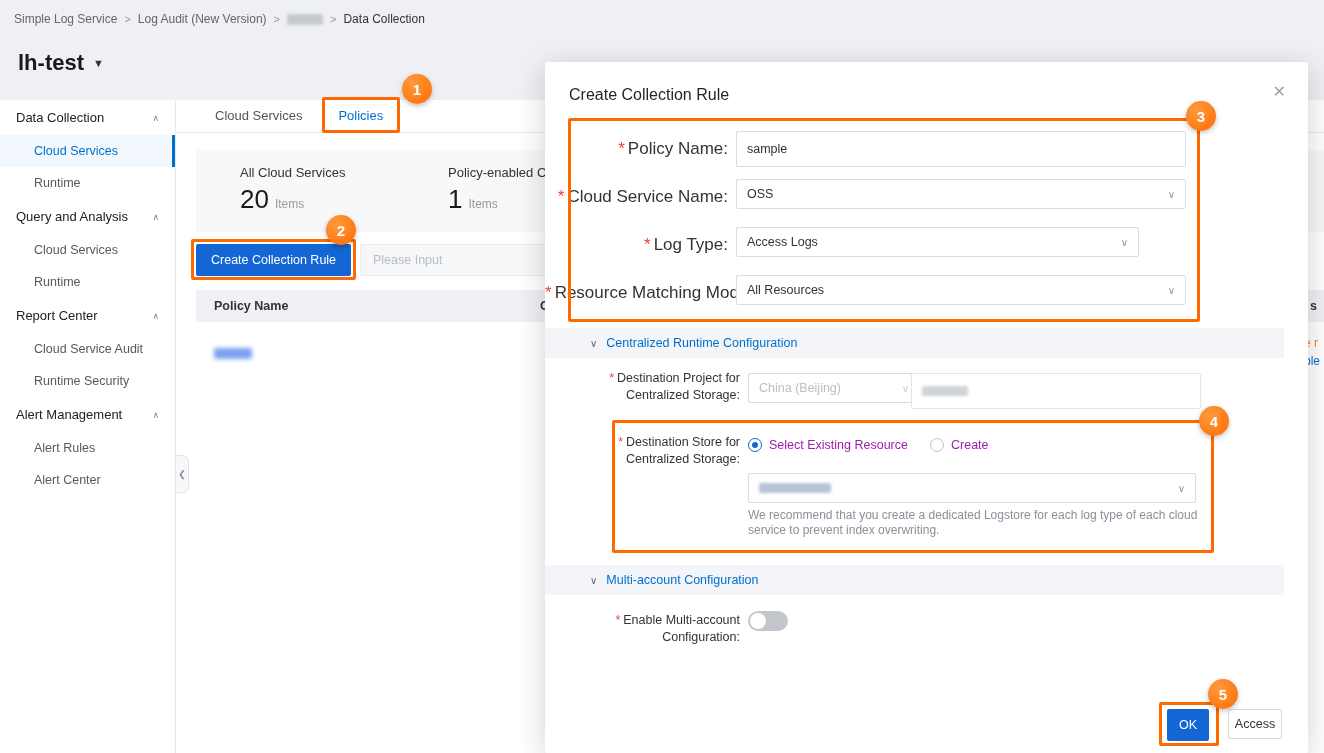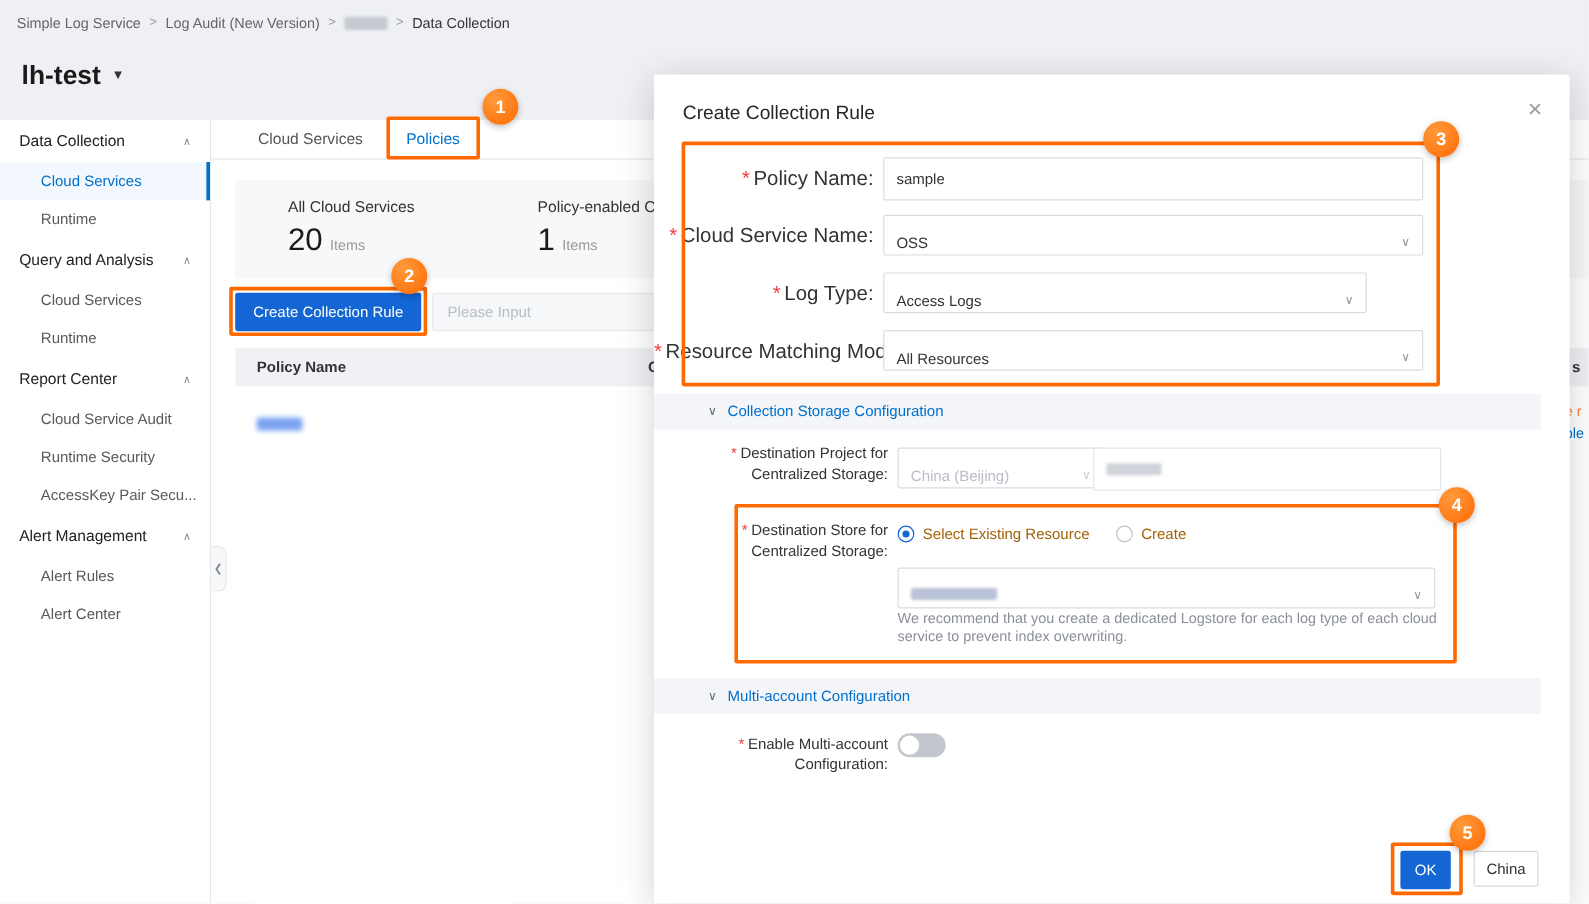--- a/index.html
+++ b/index.html
@@ -49,28 +49,28 @@
 
   .modal{position:absolute;left:545px;top:62px;width:763px;height:691px;background:#fff;box-shadow:0 6px 30px rgba(0,0,0,.18);z-index:10;border-radius:2px}
   .modal-title{position:absolute;left:24px;top:24px;font-size:16px;color:#262626}
   .modal-close{position:absolute;right:22px;top:20px;font-size:16px;color:#9a9fa6;cursor:pointer}
 
   .flabel{position:absolute;left:0;width:183px;text-align:right;font-size:17px;color:#333;white-space:nowrap}
   .flabel2{position:absolute;left:0;width:195px;text-align:right;font-size:12.5px;color:#333;line-height:17px}
   .req{color:#f23c3c;margin-right:3px}
   .input,.select{position:absolute;height:30px;border:1px solid #d9dce1;border-radius:2px;background:#fff;font-size:12.5px;color:#333}
   .input{padding:17px 10px;outline:none;display:flex;align-items:center}
-  .select{display:flex;align-items:flex-start;justify-content:space-between;padding:16px 10px;cursor:pointer}
+  .select{display:flex;align-items:center;justify-content:space-between;padding:0 10px;cursor:pointer}
   .sel-caret{color:#8d949e;font-size:10px}
   .select.disabled{color:#b9bdc6}
 
   .section-bar{position:absolute;left:0;width:739px;height:30px;background:#f4f5f9;display:flex;align-items:center;gap:9px;padding-left:45px;font-size:12.5px;color:#0070cc;cursor:pointer}
   .sec-caret{color:#5f6670;font-size:10px}
 
-  .radio{position:absolute;display:flex;align-items:center;gap:7px;font-size:12.5px;color:#a16207;cursor:pointer}
+  .radio{position:absolute;display:flex;align-items:center;gap:7px;font-size:12.5px;color:#a21caf;cursor:pointer}
   .rdot{width:14px;height:14px;border:1px solid #bfc4cc;border-radius:50%;background:#fff;position:relative;flex:none}
   .rdot.checked{border-color:#1366d4}
   .rdot.checked::after{content:"";position:absolute;left:3px;top:3px;width:6px;height:6px;border-radius:50%;background:#1366d4}
   .help{position:absolute;font-size:12px;color:#8a8f99;line-height:15px}
 
   .toggle{position:absolute;width:40px;height:20px;border-radius:10px;background:#c3c7cd;cursor:pointer}
   .knob{position:absolute;left:2px;top:2px;width:16px;height:16px;border-radius:50%;background:#fff}
 
   .ok-btn{position:absolute;left:622px;top:647px;width:42px;height:32px}
   .cancel-btn{position:absolute;left:683px;top:647px;width:54px;height:30px;background:#fff;border:1px solid #d9d9d9;border-radius:2px;font-size:12.5px;color:#333;cursor:pointer}
@@ -110,21 +110,20 @@
   </div>
   <div class="nav-item"><span>Cloud Services</span></div>
   <div class="nav-item"><span>Runtime</span></div>
 
   <div class="nav-group">
     <span>Report Center</span>
     <span class="nav-caret">∧</span>
   </div>
   <div class="nav-item"><span>Cloud Service Audit</span></div>
   <div class="nav-item"><span>Runtime Security</span></div>
-  <div class="nav-item"><span>AccessKey Pair Secu...</span></div>
 
   <div class="nav-group">
     <span>Alert Management</span>
     <span class="nav-caret">∧</span>
   </div>
   <div class="nav-item"><span>Alert Rules</span></div>
   <div class="nav-item"><span>Alert Center</span></div>
 </div>
 
 <div class="collapse-handle">
@@ -191,21 +190,21 @@
   <div class="flabel" style="top:221px">
     <span class="req">*</span><span>Resource Matching Mode:</span>
   </div>
   <div class="select" style="left:191px;top:213px;width:450px">
     <span>All Resources</span>
     <span class="sel-caret">∨</span>
   </div>
 
   <div class="section-bar" style="top:266px">
     <span class="sec-caret">∨</span>
-    <span>Collection Storage Configuration</span>
+    <span>Centralized Runtime Configuration</span>
   </div>
 
   <div class="flabel2" style="top:308px">
     <div><span class="req">*</span><span>Destination Project for</span></div>
     <div>Centralized Storage:</div>
   </div>
   <div class="select disabled" style="left:203px;top:311px;width:172px">
     <span>China (Beijing)</span>
     <span class="sel-caret" style="color:#c9ccd2">∨</span>
   </div>
@@ -238,21 +237,21 @@
 
   <div class="flabel2" style="top:550px">
     <div><span class="req">*</span><span>Enable Multi-account</span></div>
     <div>Configuration:</div>
   </div>
   <div class="toggle" style="left:203px;top:549px">
     <div class="knob"></div>
   </div>
 
   <button class="btn btn-primary ok-btn">OK</button>
-  <button class="cancel-btn">China</button>
+  <button class="cancel-btn">Access</button>
 </div>
 
 <div class="hl" style="left:322px;top:97px;width:78px;height:36px"></div>
 <div class="hl" style="left:191px;top:239px;width:165px;height:41px"></div>
 <div class="hl" style="left:568px;top:118px;width:632px;height:204px"></div>
 <div class="hl" style="left:612px;top:420px;width:602px;height:133px"></div>
 <div class="hl" style="left:1159px;top:702px;width:60px;height:44px"></div>
 
 <div class="badge" style="left:402px;top:74px">1</div>
 <div class="badge" style="left:326px;top:215px">2</div>

